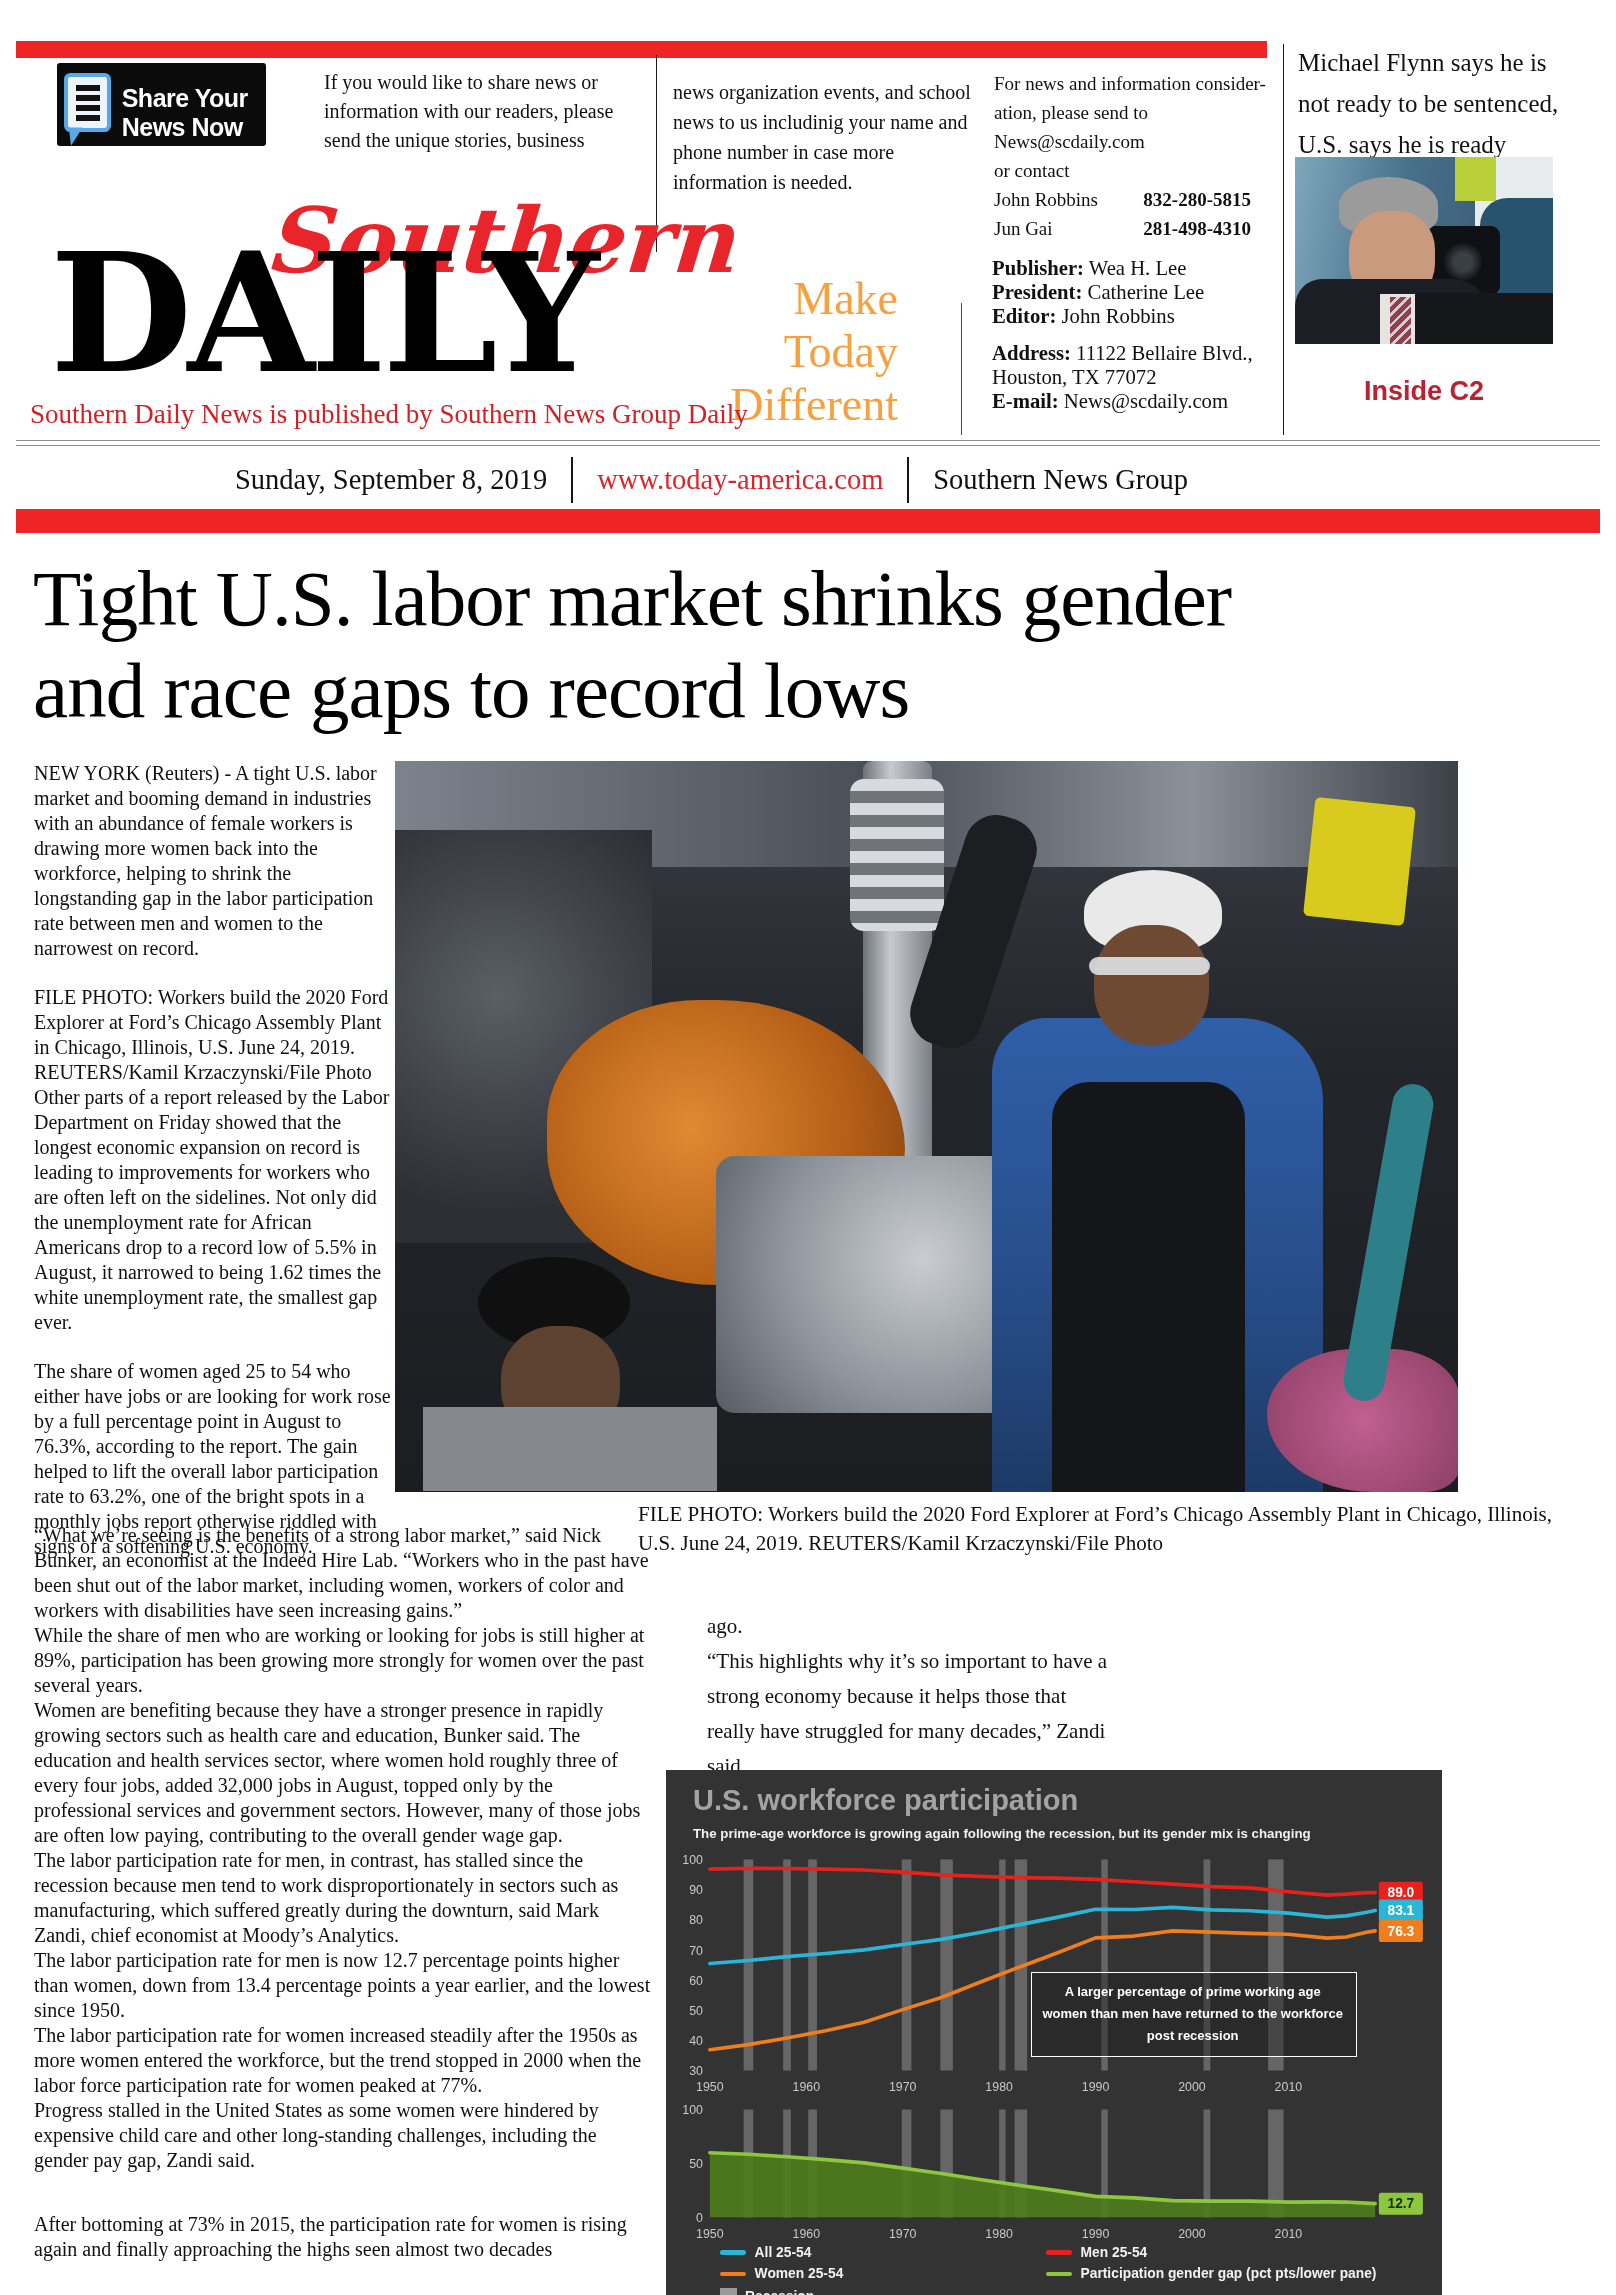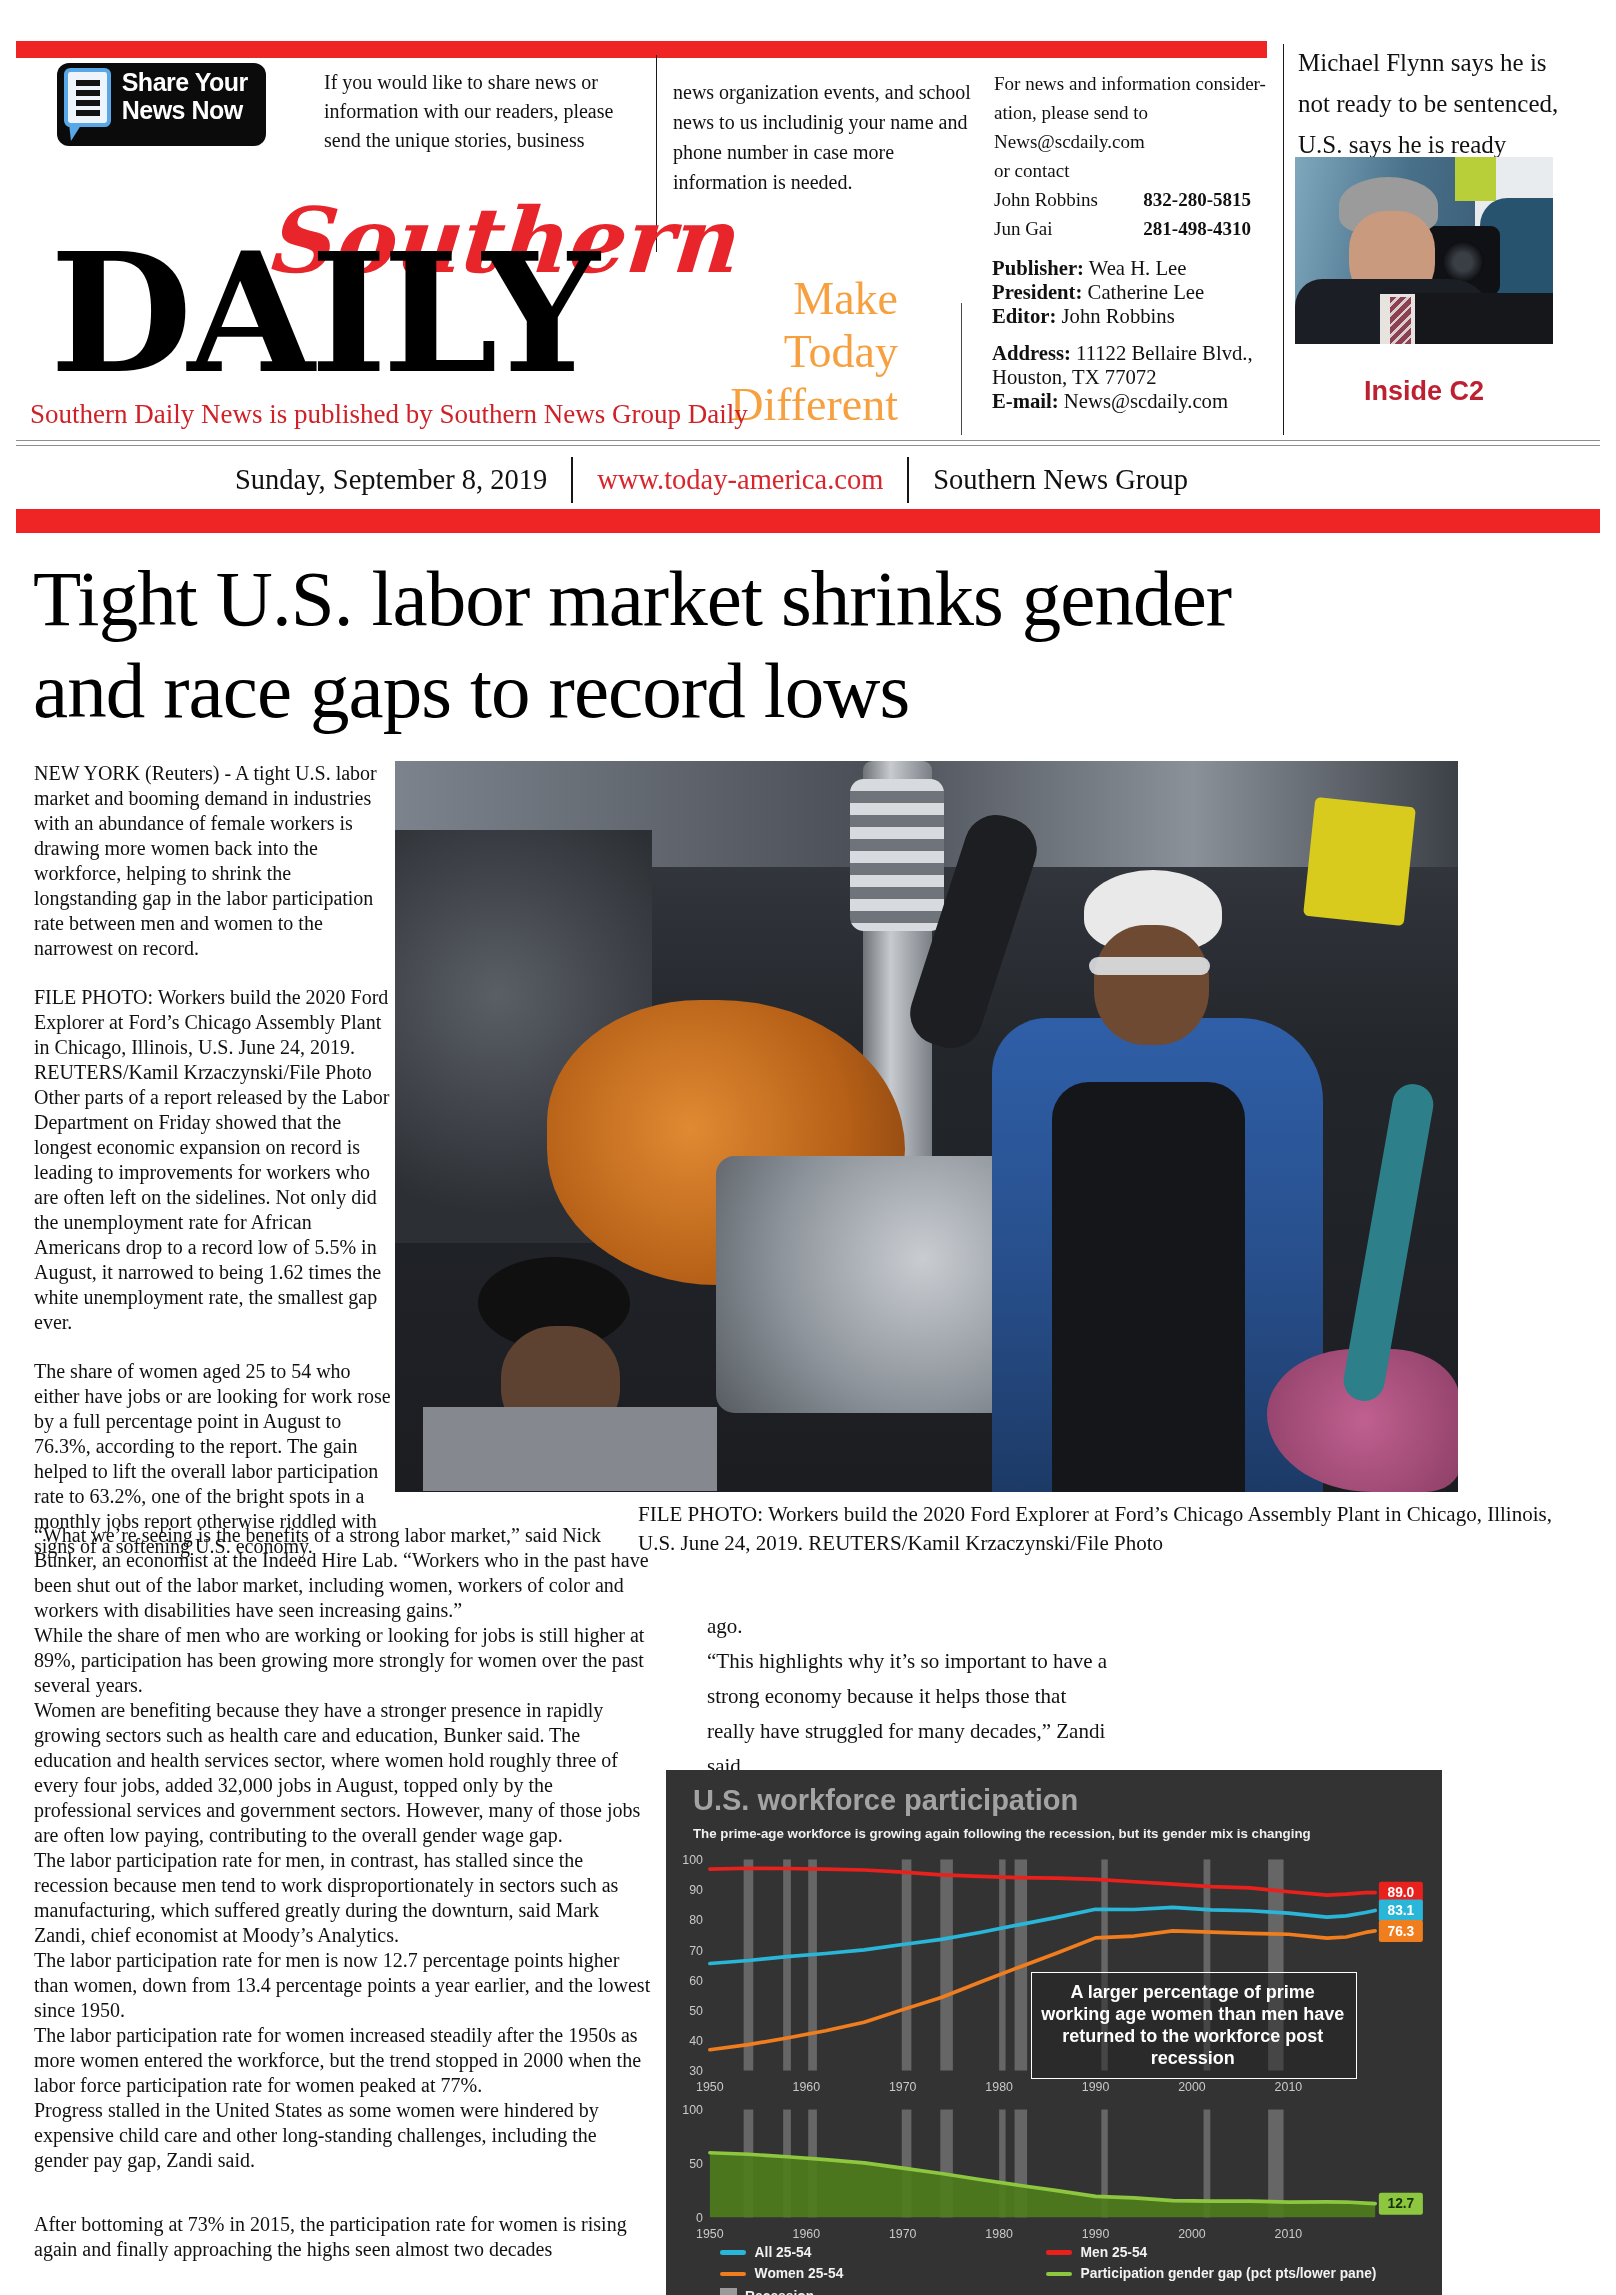--- a/index.html
+++ b/index.html
@@ -2,21 +2,21 @@
 <html style="font-size:7.3px"><head>
 <meta charset="utf-8">
 <style>
   html,body{margin:0;padding:0;}
   body{width:1616px;height:3007px;position:relative;background:#fff;
        font-family:"Liberation Serif",serif;color:#111;overflow:hidden;}
 
   
   .topbar{position:absolute;left:16px;top:41px;width:1251px;height:16.5px;background:#ee2524;}
   .share-box{position:absolute;left:57px;top:63px;width:209px;height:83px;background:#0b0b0b;
-             border-radius:12px;display:flex;align-items:flex-start;padding:4.6px 7.3px;box-sizing:border-box;}
+             border-radius:3px;display:flex;align-items:flex-end;padding:4.6px 7.3px;box-sizing:border-box;}
   .si{position:relative;width:51px;height:69px;flex:0 0 auto;}
   .si-bubble{position:absolute;left:0;top:0.9px;width:39px;height:51px;background:#eef4fb;
              border:4.1px solid #58a8e8;border-radius:6.4px;display:flex;flex-direction:column;
              justify-content:center;gap:4.1px;align-items:center;}
   .si-bar{width:24px;height:6px;background:#121212;}
   .si-tail{position:absolute;left:4.6px;top:55px;width:13.8px;height:18.4px;background:#58a8e8;
            clip-path:polygon(0 0,100% 0,15% 100%);}
   .share-text{color:#fff;font-family:"Liberation Sans",sans-serif;font-weight:bold;
               font-size:25px;line-height:28.5px;margin-left:6.4px;letter-spacing:-0.5px;}
   .intro{position:absolute;left:324px;top:68px;width:301px;font-size:20px;line-height:29px;}
@@ -105,21 +105,21 @@
   .col-wide p.gap{margin-top:39px;}
 
   
   .chart{position:absolute;left:666px;top:1770px;width:776px;height:546px;background:#333;
          font-family:"Liberation Sans",sans-serif;}
   .chart svg{position:absolute;left:0;top:0;}
   .chart-title{position:absolute;left:27px;top:13.8px;color:#a3a3a3;font-weight:bold;font-size:29px;}
   .chart-sub{position:absolute;left:27px;top:56px;color:#f0f0f0;font-weight:bold;font-size:13.3px;}
   .chart-ann{position:absolute;border:1.8px solid #fff;background:rgba(30,30,30,.45);color:#fff;
              font-weight:bold;text-align:center;padding:8.3px 11px;box-sizing:border-box;}
-  .ann1{left:47%;top:37%;width:42%;font-size:18px;line-height:22px;padding-left:9px;}
+  .ann1{left:47%;top:37%;width:42%;font-size:13px;line-height:22px;padding-left:9px;}
   .ann2{left:51%;top:63%;width:34%;font-size:15.6px;line-height:22px;}
   .chart-legend{position:absolute;left:0;top:87%;width:100%;}
   .cl-col{position:absolute;display:flex;flex-direction:column;gap:6.4px;}
   .cl-col.c0{left:7%;}
   .cl-col.c1{left:49%;}
   .cl-item{display:flex;align-items:center;gap:8.3px;color:#f2f2f2;font-weight:bold;font-size:13.8px;}
   .cl-line{width:26px;height:4.6px;border-radius:2.3px;}
   .cl-box{width:16.5px;height:16.5px;}
 </style>
 </head>

